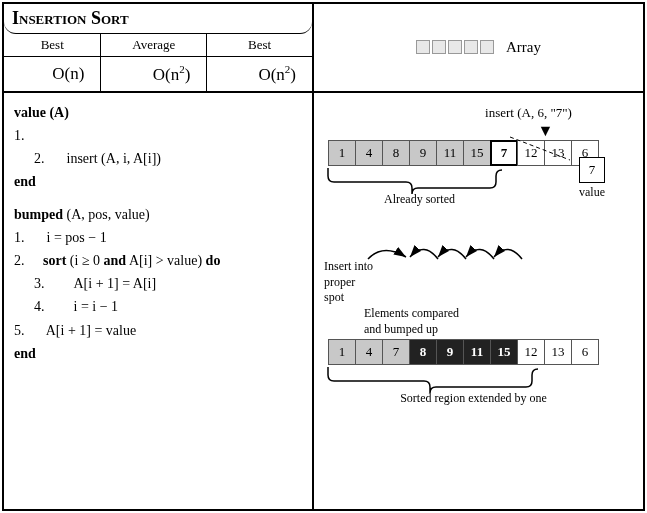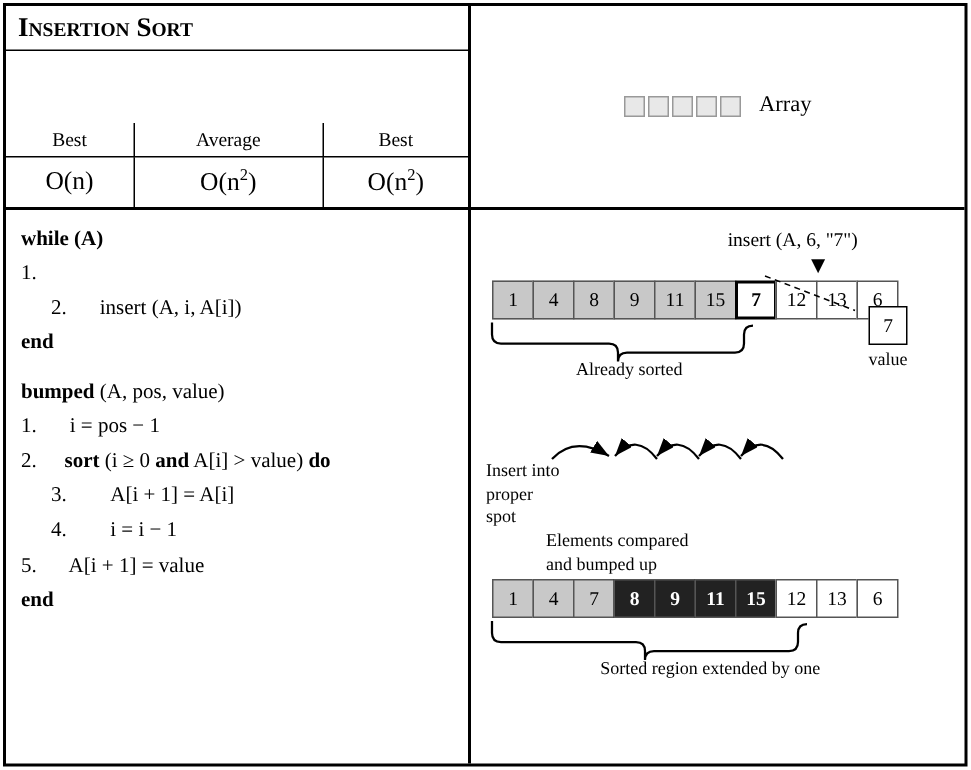--- a/index.html
+++ b/index.html
@@ -24,45 +24,45 @@
       display: flex;
       border-bottom: 2px solid #000;
     }
     .left-top {
       width: 310px;
       border-right: 2px solid #000;
     }
     .title-row {
       border-bottom: 1px solid #000;
       padding: 4px 8px;
+      border-radius: 12px;
     }
     .title-row h1 {
       font-size: 18px;
       font-variant: small-caps;
       font-weight: bold;
       font-family: 'Times New Roman', Times, serif;
     }
     .complexity-table {
       width: 100%;
       border-collapse: collapse;
-      margin-top: 48px;
     }
     .complexity-table th {
       border-bottom: 1px solid #000;
       border-right: 1px solid #000;
       padding: 3px 8px;
       font-weight: normal;
       font-size: 13px;
       text-align: center;
     }
     .complexity-table th:last-child { border-right: none; }
     .complexity-table td {
       border-right: 1px solid #000;
-      padding: 6px 4px;
-      text-align: center;
+      padding: 6px 16px;
+      text-align: right;
       font-size: 17px;
     }
     .complexity-table td:last-child { border-right: none; }
     sup { font-size: 11px; }
     .right-top {
       flex: 1;
       display: flex;
       align-items: center;
       justify-content: center;
       gap: 12px;
@@ -186,21 +186,21 @@
         <span class="legend-label">Array</span>
       </div>
     </div>
   </div>
 
   <div class="bottom-section">
 
     <div class="left-bottom">
       <div class="code-block">
         <div>
-          <strong>while (A)</strong>
+          <strong>value (A)</strong>
         </div>
         <div class="code-line">
           <span class="line-num">1.</span>
         </div>
         <div class="code-line indent1">
           <span class="line-num">2.</span>
           <span>&nbsp;&nbsp;&nbsp;insert (A, i, A[i])</span>
         </div>
         <div><strong>end</strong></div>
       </div>

